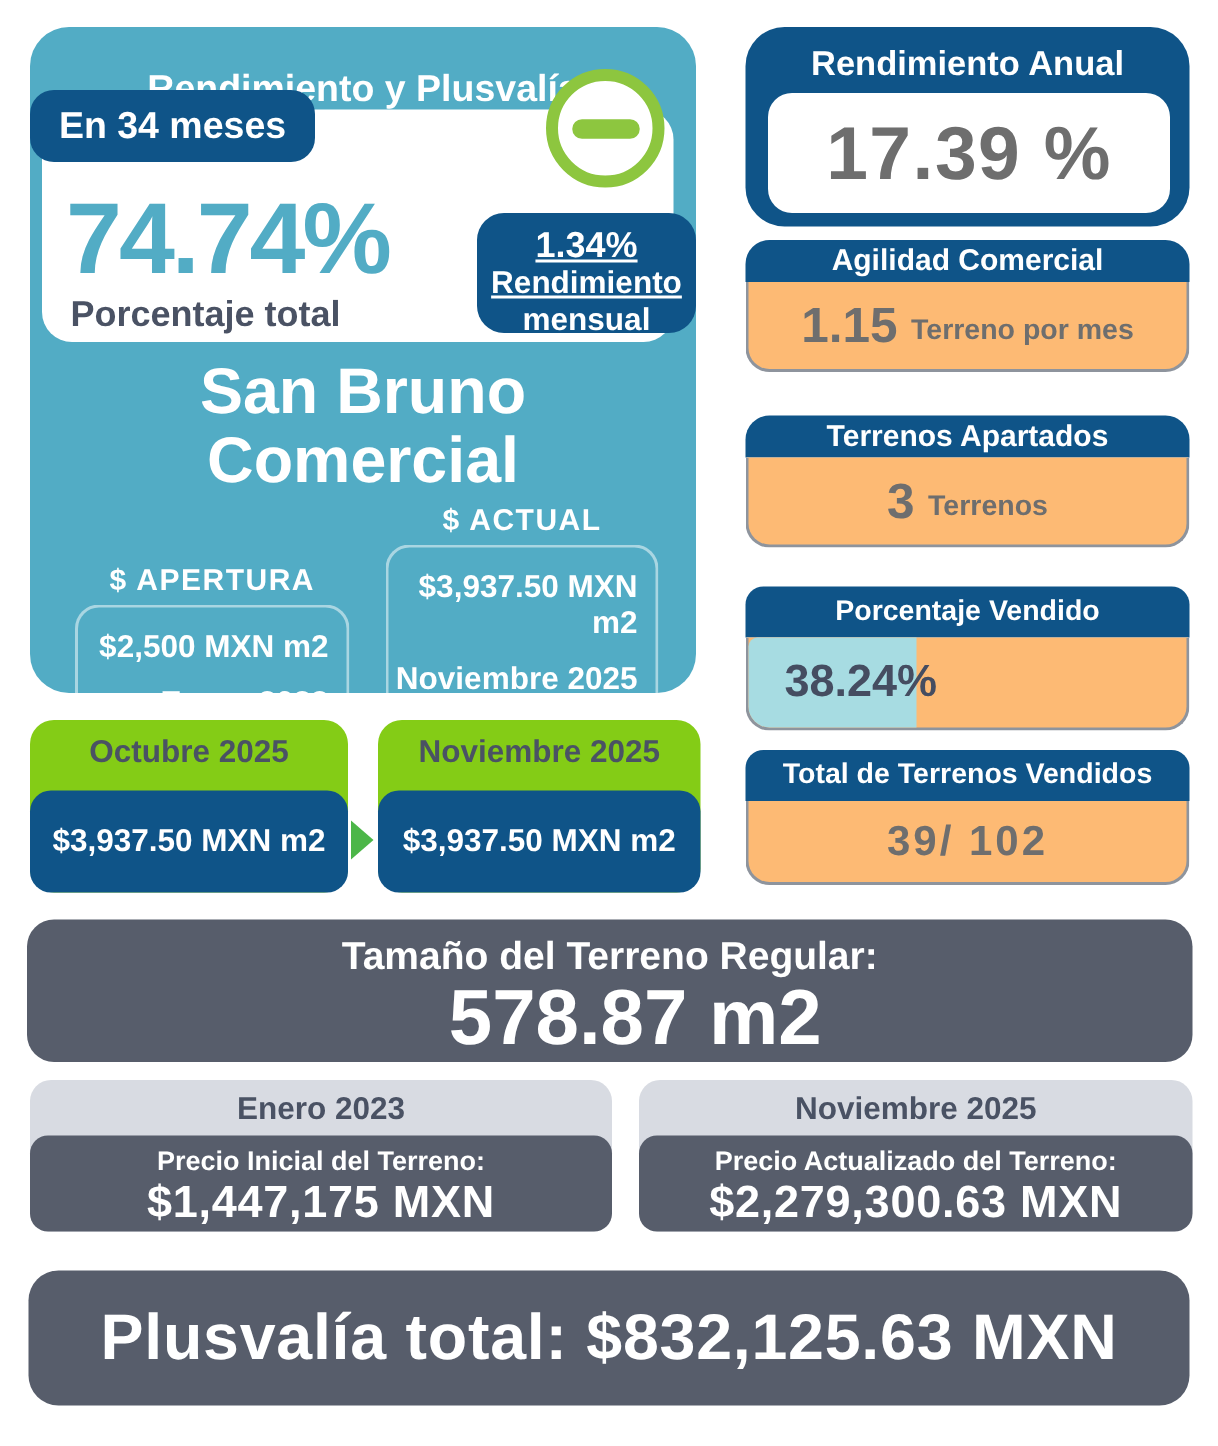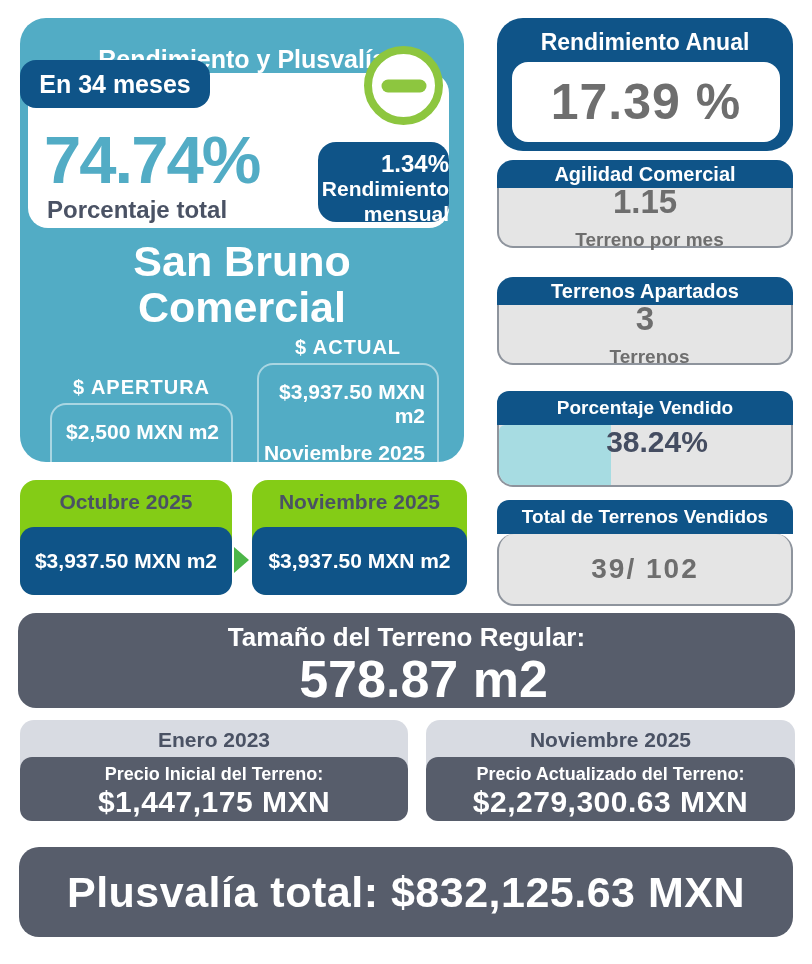--- a/index.html
+++ b/index.html
@@ -15,23 +15,23 @@
     color:#fff; font-size:25px; }
   .white-panel { position:absolute; left:8px; top:55px; width:421px; height:155px;
     background:#fff; border-radius:20px; }
   .period-badge { position:absolute; left:0; top:42px; width:190px; height:48px;
     background:#0F5488; border-radius:16px; display:flex; align-items:center;
     justify-content:center; color:#fff; font-size:25px; z-index:3; }
   .total-return { position:absolute; left:24px; top:108px; font-size:67px;
     line-height:1; color:#52ACC5; letter-spacing:-2px; z-index:2; }
   .total-return-label { position:absolute; left:27px; top:178px; font-size:24px;
     color:#4A5264; z-index:2; }
-  .monthly-badge { position:absolute; left:298px; top:124px; width:131px; height:80px;
-    background:#0F5488; border-radius:18px; color:#fff; text-align:right;
-    padding-top:9px; z-index:2; }
+  .monthly-badge { position:absolute; left:298px; top:124px; width:146px; height:80px;
+    background:#0F5488; border-radius:18px; color:#fff; text-align:center;
+    padding-top:9px; z-index:2;text-decoration:underline; }
   .mb-value { font-size:24px; line-height:1.1; }
   .mb-label { font-size:21px; line-height:1.15; }
   .minus-circle { position:absolute; left:344px; top:28px; width:79px; height:79px;
     background:#fff; border:8px solid #8DC63F; border-radius:50%; z-index:4; }
   .minus-bar { position:absolute; left:50%; top:50%; transform:translate(-50%,-50%);
     width:45px; height:13px; border-radius:7px; background:#8DC63F; }
   .project-name { position:absolute; top:220px; left:0; right:0; text-align:center;
     color:#fff; font-size:43px; line-height:1.08; }
   .col { position:absolute; top:318px; }
   .col-left { left:30px; width:183px;margin-top:40px; }
@@ -57,29 +57,29 @@
   
   .annual-card { position:absolute; left:497px; top:18px; width:296px; height:133px;
     background:#0F5488; border-radius:26px; }
   .annual-title { text-align:center; padding-top:11px; color:#fff; font-size:23px; }
   .annual-inner { position:absolute; left:15px; right:13px; top:44px; bottom:9px;
     background:#fff; border-radius:16px; display:flex; align-items:center;
     justify-content:center; font-size:50px; color:#6E6E6E; letter-spacing:1px; }
   .stat { position:absolute; left:497px; width:296px; }
   .stat-header { background:#0F5488; color:#fff; text-align:center;
     display:flex; align-items:center; justify-content:center; }
-  .stat-body { background:#e5e5e5; border:2px solid #8E949D; border-top:none;
+  .stat-body { background:#fdba74; border:2px solid #8E949D; border-top:none;
     border-radius:0 0 16px 16px; position:relative; display:flex;
-    align-items:center; justify-content:center;flex-direction:column; }
+    align-items:center; justify-content:center; }
   .hdr-lg { height:28px; font-size:20px; border-radius:16px 16px 0 0; }
   .hdr-sm { height:34px; font-size:19px; border-radius:12px 12px 0 0; }
   .stat-agility { top:160px; } .stat-agility .stat-body { height:60px; }
   .stat-reserved { top:277px; } .stat-reserved .stat-body { height:60px; }
   .stat-soldpct { top:391px; } .stat-soldpct .stat-body { height:62px; justify-content:flex-start; }
-  .stat-soldtotal { top:500px; } .stat-soldtotal .stat-body { height:72px;border-radius:17px; }
+  .stat-soldtotal { top:500px; } .stat-soldtotal .stat-body { height:56px; }
   .stat-value-big { font-size:33px; color:#6E6E6E; }
   .stat-unit { font-size:19px; color:#6E6E6E; margin-left:9px; padding-top:8px; }
   .pct-fill { position:absolute; left:0; top:0; bottom:0; background:#A7DCE2;
     border-radius:6px 0 0 14px; }
   .pct-text { position:relative; margin-left:24px; font-size:30px; color:#454D61; }
   .frac-value { font-size:28px; color:#6E6E6E; letter-spacing:2px; }
   
   .size-bar { position:absolute; left:18px; top:613px; width:777px; height:95px;
     background:#575D6B; border-radius:18px; color:#fff; text-align:center; }
   .size-label { padding-top:9px; font-size:26px; }

